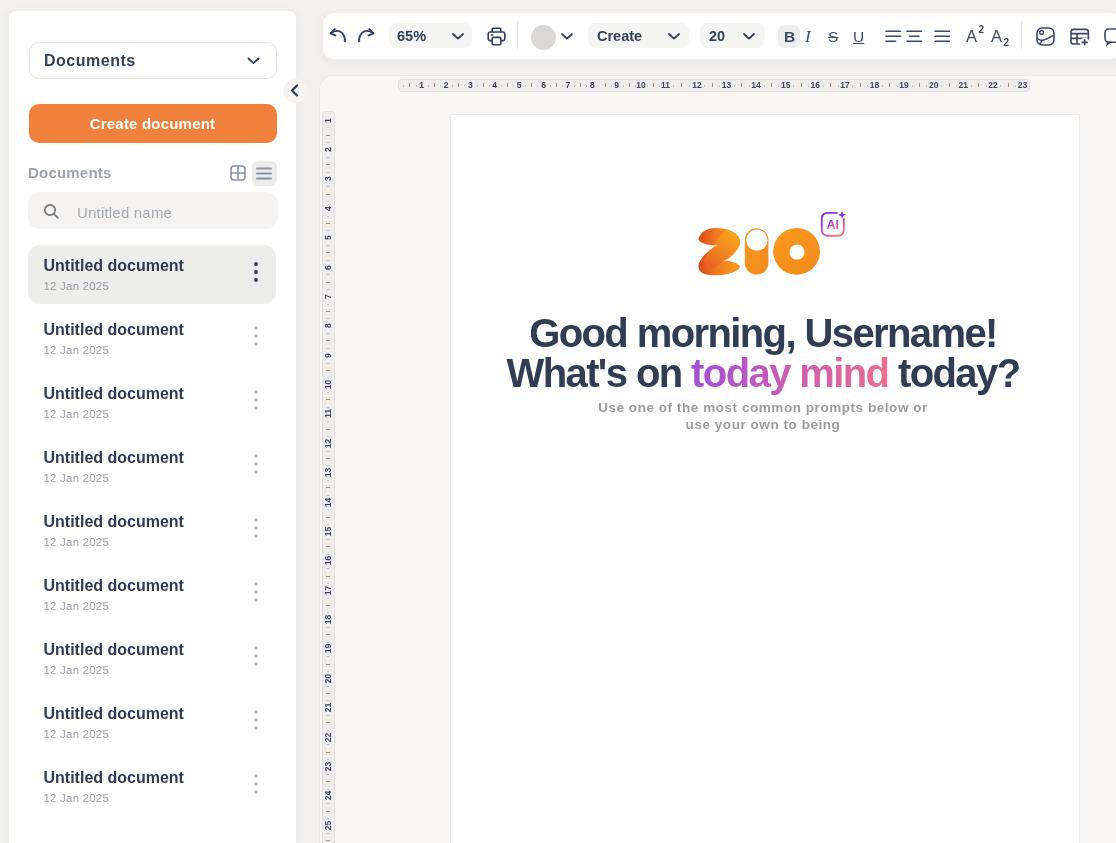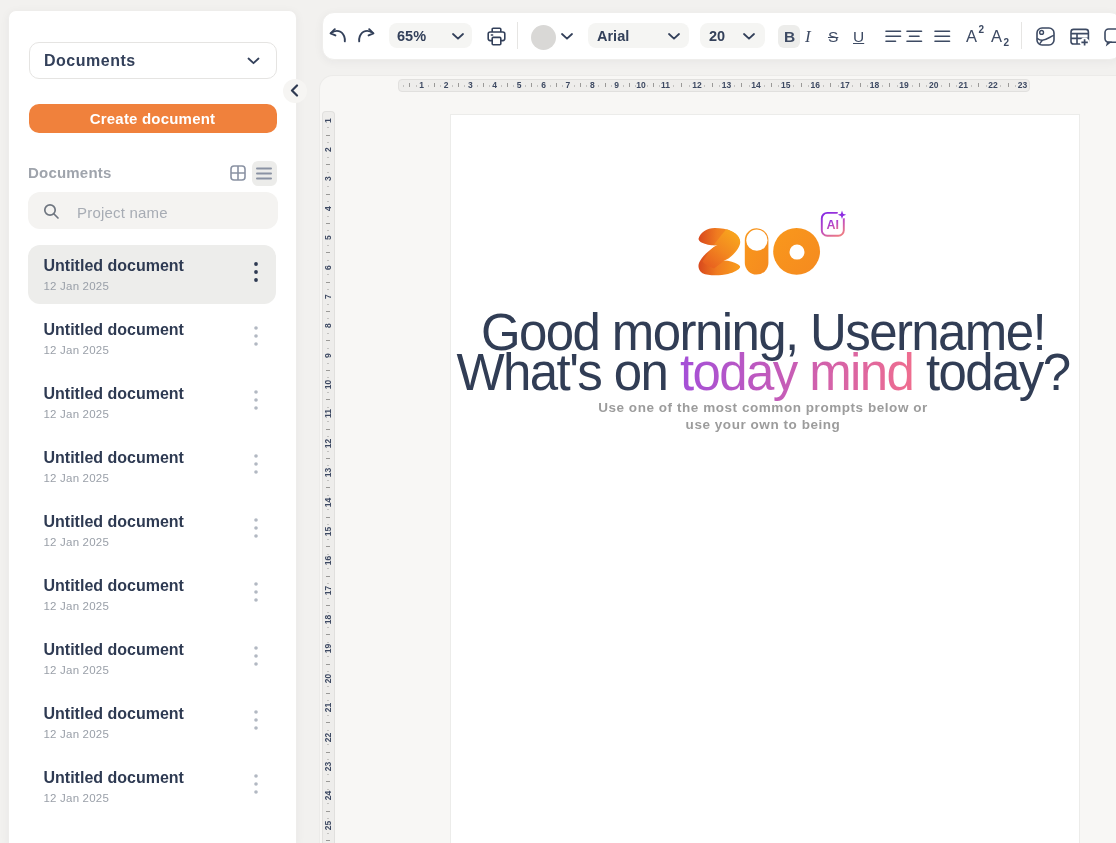--- a/index.html
+++ b/index.html
@@ -205,38 +205,38 @@
 <div class="abs flex" style="left:29px;top:42px;width:248px;height:37px;border:1px solid #e5e4e2;border-radius:10px;background:#fff;padding:0 16px 0 14px;justify-content:space-between">
     <span style="font-size:16px;font-weight:700;color:#33405a;letter-spacing:.5px">Documents</span>
     <svg width="13" height="8" viewBox="0 0 13 8" fill="none">
       <path d="M1.5 1.5 L6.5 6.2 L11.5 1.5" stroke="#33405a" stroke-width="1.8" stroke-linecap="round" stroke-linejoin="round"></path>
     </svg>
   </div>
 <div class="abs" style="left:283px;top:78.5px;width:24px;height:24px;border-radius:50%;background:#f6f5f3"></div>
 <svg class="abs" style="left:290px;top:84px" width="9" height="13" viewBox="0 0 9 13" fill="none">
     <path d="M7 1.5 L2 6.5 L7 11.5" stroke="#2e3a52" stroke-width="2.2" stroke-linecap="round" stroke-linejoin="round"></path>
   </svg>
-<div class="abs flex" style="left:28.5px;top:104px;width:248px;height:29px;border-radius:10px;background:#f0813c;justify-content:center">
+<div class="abs flex" style="left:28.5px;top:104px;width:248px;height:39px;border-radius:10px;background:#f0813c;justify-content:center">
     <span style="font-size:15px;font-weight:700;color:#fff;letter-spacing:.2px">Create document</span>
   </div>
 <div class="abs" style="left:28px;top:164px;font-size:15px;font-weight:600;color:#9fa4ac;letter-spacing:.2px">Documents</div>
 <svg class="abs" style="left:229.5px;top:165px" width="16" height="16" viewBox="0 0 16 16" fill="none">
     <rect x="1" y="1" width="14" height="14" rx="3" stroke="#8a92a3" stroke-width="1.6"></rect>
     <path d="M8 1 V15 M1 8 H15" stroke="#8a92a3" stroke-width="1.6"></path>
   </svg>
 <div class="abs" style="left:251.5px;top:160.5px;width:25px;height:25px;background:#ececea;border-radius:6px"></div>
 <svg class="abs" style="left:256px;top:166.5px" width="16" height="13" viewBox="0 0 16 13" fill="none">
     <path d="M1 1.5 H15 M1 6.5 H15 M1 11.5 H15" stroke="#8a92a3" stroke-width="2" stroke-linecap="round"></path>
   </svg>
 <div class="abs" style="left:27.5px;top:192px;width:250px;height:37px;background:#f4f3f1;border-radius:12px"></div>
 <svg class="abs" style="left:43px;top:203px" width="17" height="17" viewBox="0 0 17 17" fill="none">
     <circle cx="7" cy="7" r="5.2" stroke="#6f7680" stroke-width="1.7"></circle>
     <path d="M11 11 L15 15" stroke="#6f7680" stroke-width="1.7" stroke-linecap="round"></path>
   </svg>
-<div class="abs" style="left:77px;top:204px;font-size:15px;color:#a7acb4;letter-spacing:.2px">Project name</div>
+<div class="abs" style="left:77px;top:204px;font-size:15px;color:#a7acb4;letter-spacing:.2px">Untitled name</div>
 <div class="abs" style="left:28px;top:245px;width:248px;height:59px;background:#ededeb;border-radius:12px"></div>
 <div class="abs" style="left:43.5px;top:257px;font-size:16px;font-weight:700;color:#2e3a52">Untitled document</div>
 <div class="abs" style="left:43.5px;top:279.5px;font-size:11.5px;color:#999fa8;letter-spacing:.2px">12 Jan 2025</div>
 <svg class="abs" style="left:252px;top:259.5px" width="8" height="24" viewBox="0 0 8 24">
     <circle cx="4" cy="4" r="1.9" fill="#2e3a52"></circle>
     <circle cx="4" cy="12" r="1.9" fill="#2e3a52"></circle>
     <circle cx="4" cy="20" r="1.9" fill="#2e3a52"></circle>
   </svg>
 <div class="abs" style="left:43.5px;top:321px;font-size:16px;font-weight:700;color:#2e3a52">Untitled document</div>
 <div class="abs" style="left:43.5px;top:343.5px;font-size:11.5px;color:#999fa8;letter-spacing:.2px">12 Jan 2025</div>
@@ -313,21 +313,21 @@
     <rect x="1.2" y="5" width="16.6" height="8.6" rx="2" stroke="#33405a" stroke-width="1.6"></rect>
     <path d="M4.4 8 H5.6" stroke="#33405a" stroke-width="1.6" stroke-linecap="round"></path>
     <rect x="5.2" y="10.4" width="8.6" height="7.4" rx="1" fill="#fff" stroke="#33405a" stroke-width="1.6"></rect>
   </svg>
 <div class="abs" style="left:517px;top:22px;width:1px;height:27px;background:#e6e5e3"></div>
 <div class="abs" style="left:530.5px;top:24.5px;width:25px;height:25px;border-radius:50%;background:#d9d8d6"></div>
 <svg class="abs" style="left:561px;top:33px" width="12" height="7" viewBox="0 0 12 7" fill="none">
     <path d="M1 1 L6 5.7 L11 1" stroke="#33405a" stroke-width="1.8" stroke-linecap="round" stroke-linejoin="round"></path>
   </svg>
 <div class="abs" style="left:588px;top:23px;width:101px;height:25px;background:#f5f5f3;border-radius:8px"></div>
-<div class="abs" style="left:597px;top:28px;font-size:14.5px;font-weight:600;color:#33405a">Arial</div>
+<div class="abs" style="left:597px;top:28px;font-size:14.5px;font-weight:600;color:#33405a">Create</div>
 <svg class="abs" style="left:668px;top:33px" width="12" height="7" viewBox="0 0 12 7" fill="none">
     <path d="M1 1 L6 5.7 L11 1" stroke="#33405a" stroke-width="1.8" stroke-linecap="round" stroke-linejoin="round"></path>
   </svg>
 <div class="abs" style="left:700px;top:23px;width:65px;height:25px;background:#f5f5f3;border-radius:8px"></div>
 <div class="abs" style="left:709px;top:28px;font-size:14.5px;font-weight:600;color:#33405a">20</div>
 <svg class="abs" style="left:743px;top:33px" width="12" height="7" viewBox="0 0 12 7" fill="none">
     <path d="M1 1 L6 5.7 L11 1" stroke="#33405a" stroke-width="1.8" stroke-linecap="round" stroke-linejoin="round"></path>
   </svg>
 <div class="abs" style="left:778px;top:25px;width:22px;height:23px;background:#ededeb;border-radius:6px"></div>
 <div class="abs" style="left:784px;top:27.5px;font-size:15.5px;font-weight:700;color:#3d4a63">B</div>
@@ -400,14 +400,14 @@
 <rect x="50.8" y="22.2" width="23.6" height="46.4" rx="11.8" fill="url(#og)"></rect>
 <circle cx="62.9" cy="34.2" r="10.6" fill="#ffffff"></circle>
 <circle cx="102.6" cy="45.4" r="23.4" fill="url(#og)"></circle>
 <circle cx="103" cy="46.1" r="7.5" fill="#ffffff"></circle>
 <rect x="127.8" y="6.9" width="22" height="22.9" rx="5.5" stroke="url(#ag)" stroke-width="1.9"></rect>
 <circle cx="148.6" cy="7.6" r="5" fill="#ffffff"></circle>
 <text x="138.8" y="23.2" font-family="Liberation Sans,sans-serif" font-size="12.5" font-weight="700" fill="url(#ag)" text-anchor="middle">AI</text>
 <path d="M148,4.6 L149.1,7.7 L152.2,8.8 L149.1,9.9 L148,13 L146.9,9.9 L143.8,8.8 L146.9,7.7 Z" fill="#8d2de2"></path>
 </svg>
 </div>
-<div class="abs" style="left:448px;top:313px;width:630px;text-align:center;font-size:51px;line-height:40px;font-weight:400;color:#313d55;letter-spacing:-1.6px">Good morning, Username!<br>What's on <span style="background:linear-gradient(90deg,#a44fd8,#ef6d8f);-webkit-background-clip:text;background-clip:text;color:transparent">today mind</span> today?</div>
+<div class="abs" style="left:448px;top:313px;width:630px;text-align:center;font-size:40px;line-height:40px;font-weight:700;color:#313d55;letter-spacing:-1.6px">Good morning, Username!<br>What's on <span style="background:linear-gradient(90deg,#a44fd8,#ef6d8f);-webkit-background-clip:text;background-clip:text;color:transparent">today mind</span> today?</div>
 <div class="abs" style="left:448px;top:399px;width:630px;text-align:center;font-size:13.5px;line-height:17px;font-weight:600;color:#9c9c9c;letter-spacing:.55px">Use one of the most common prompts below or<br>use your own to being</div>
 
 </body></html>

